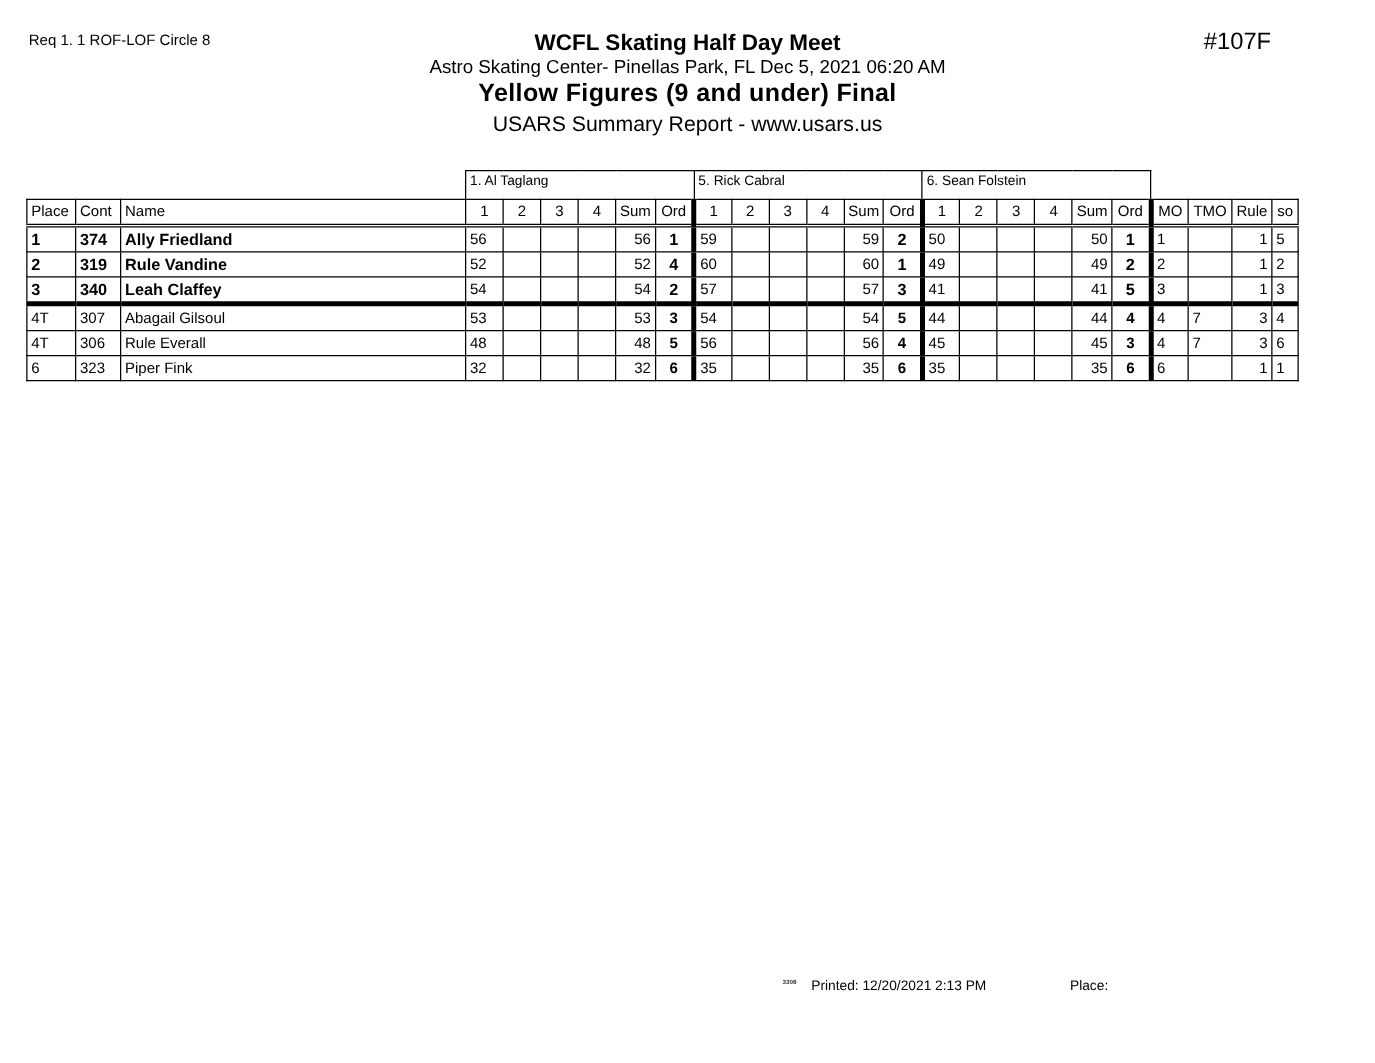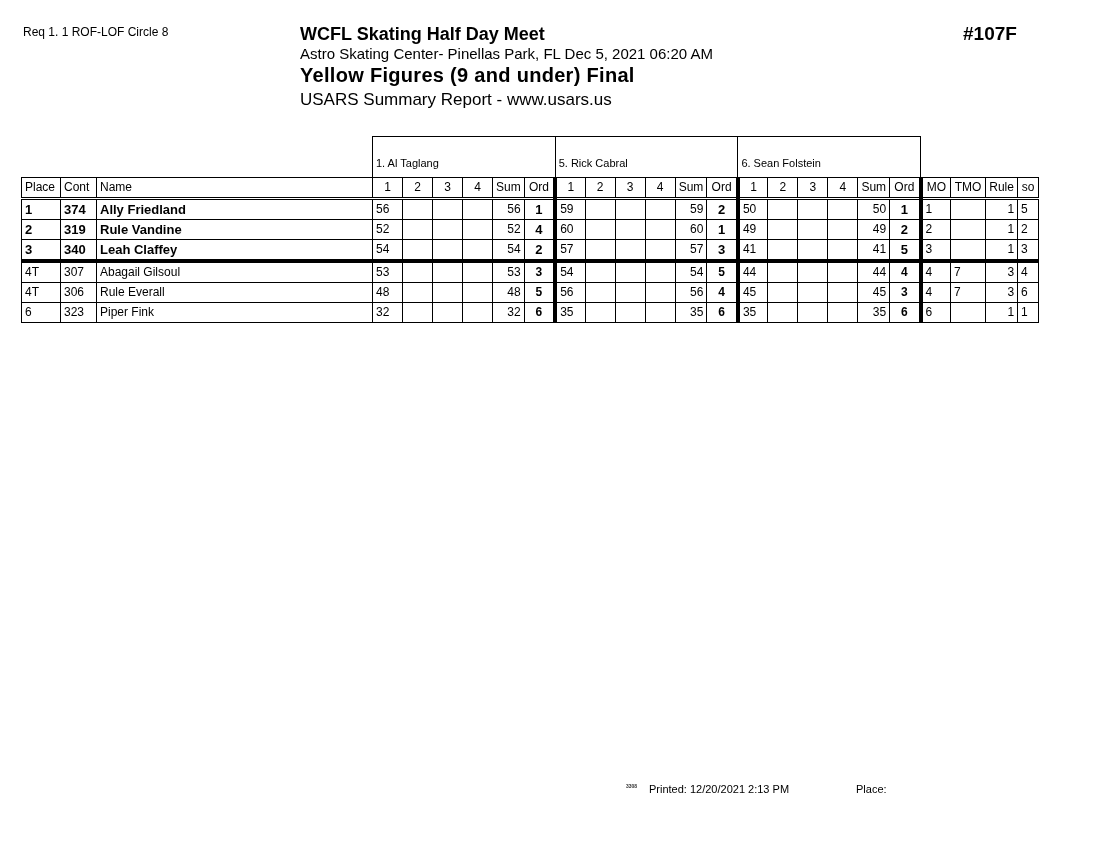--- a/index.html
+++ b/index.html
@@ -1,28 +1,28 @@
 <!DOCTYPE html>
 <html><head>
 <meta charset="utf-8">
 <style>
   html, body { margin:0; padding:0; background:#ffffff; }
   body { width:1100px; height:850px; position:relative; overflow:hidden; font-family:"Liberation Sans", sans-serif; color:#000; }
   .abs { position:absolute; }
   .req { left:23px; top:25px; font-size:12px; }
-  .title-wrap { position:absolute; left:300px; width:500px; text-align:left; }
+  .title-wrap { position:absolute; left:300px; width:500px; text-align:center; }
   .t1 { top:24px; font-size:18px; font-weight:bold; }
   .t2 { top:45px; font-size:15px; }
   .t3 { top:64px; font-size:20px; font-weight:bold; letter-spacing:0.3px; }
   .t4 { top:90px; font-size:17px; }
-  .evnum { left:963px; top:23px; font-size:19px; font-weight:bold; }
+  .evnum { left:963px; top:23px; font-size:19px; font-weight:normal; }
 
   table.rpt { position:absolute; left:21px; top:136px; border-collapse:collapse; font-size:12px; table-layout:fixed; }
   table.rpt td { border:1px solid #000; height:19px; padding:0 3px; white-space:nowrap; overflow:hidden; line-height:19px; }
-  table.rpt tr.judges td { height:21px; vertical-align:top; line-height:14px; font-size:11px; padding-top:19px; }
+  table.rpt tr.judges td { height:21px; vertical-align:top; line-height:14px; font-size:11px; padding-top:1px; }
   table.rpt td.blank { border:none; }
   table.rpt tr.hdr td { text-align:center; border-bottom:3px double #000; }
   table.rpt tr.hdr td.left { text-align:left; }
   td.c { text-align:left; }
   td.r { text-align:right; }
   td.ord { text-align:center; font-weight:bold; border-right:4px solid #000 !important; }
   td.ordh { border-right:4px solid #000 !important; }
   tr.top3 td { font-weight:bold; font-size:13px; }
   tr.top3 td.nb { font-weight:normal; font-size:12px; }
   tr.cut td { border-bottom:4px solid #000; }

